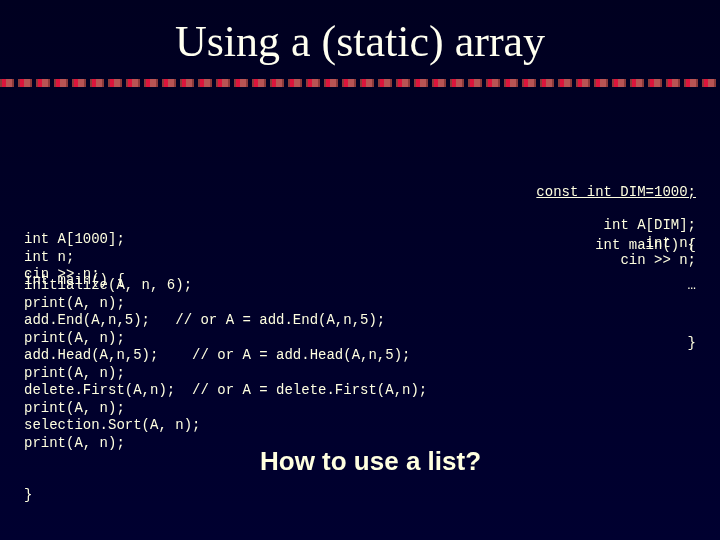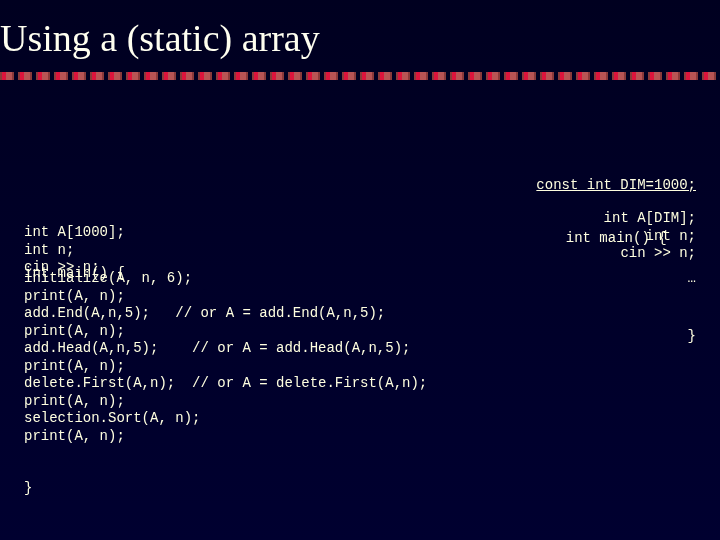--- a/index.html
+++ b/index.html
@@ -5,22 +5,23 @@
   * { margin: 0; padding: 0; box-sizing: border-box; }
   body {
     width: 720px;
     height: 540px;
     background: linear-gradient(to bottom, #000020, #000030);
     overflow: hidden;
     font-family: "Times New Roman", serif;
     position: relative;
   }
   .title {
+    text-align: center;
     color: #fffff0;
-    font-size: 38px;
+    font-size: 44px;
     font-weight: normal;
     padding-top: 16px;
     padding-bottom: 12px;
   }
   .divider {
     width: 100%;
     height: 8px;
     background-image: repeating-linear-gradient(
       to right,
       #8b3a3a 0px, #8b3a3a 2px,
@@ -98,21 +99,21 @@
     font-family: Arial, sans-serif;
     font-weight: bold;
     font-size: 26px;
     color: #ffffe0;
     white-space: normal;
   }
   .const-line {
     text-decoration: underline;
   }
   .right-top {
-    text-align: center;
+    text-align: right;
   }
   .mono { font-family: "Courier New", monospace; font-size: 14px; color: #ffffe0; white-space: pre; }
 </style>
 </head>
 <body>
 
 <div class="title">Using a (static) array</div>
 <div class="divider"></div>
 
 <div class="content">
@@ -139,16 +140,17 @@
 print(A, n);
 add.Head(A,n,5);    // or A = add.Head(A,n,5);
 print(A, n);
 delete.First(A,n);  // or A = delete.First(A,n);
 print(A, n);
 selection.Sort(A, n);
 print(A, n);</div>
   <div class="right-block-c mono">…</div>
   <div class="right-brace mono">}</div>
 
+  <div class="howto-label">How to use a list?</div>
 
   <div class="close-brace mono">}</div>
 
 </div>
 
 </body></html>

